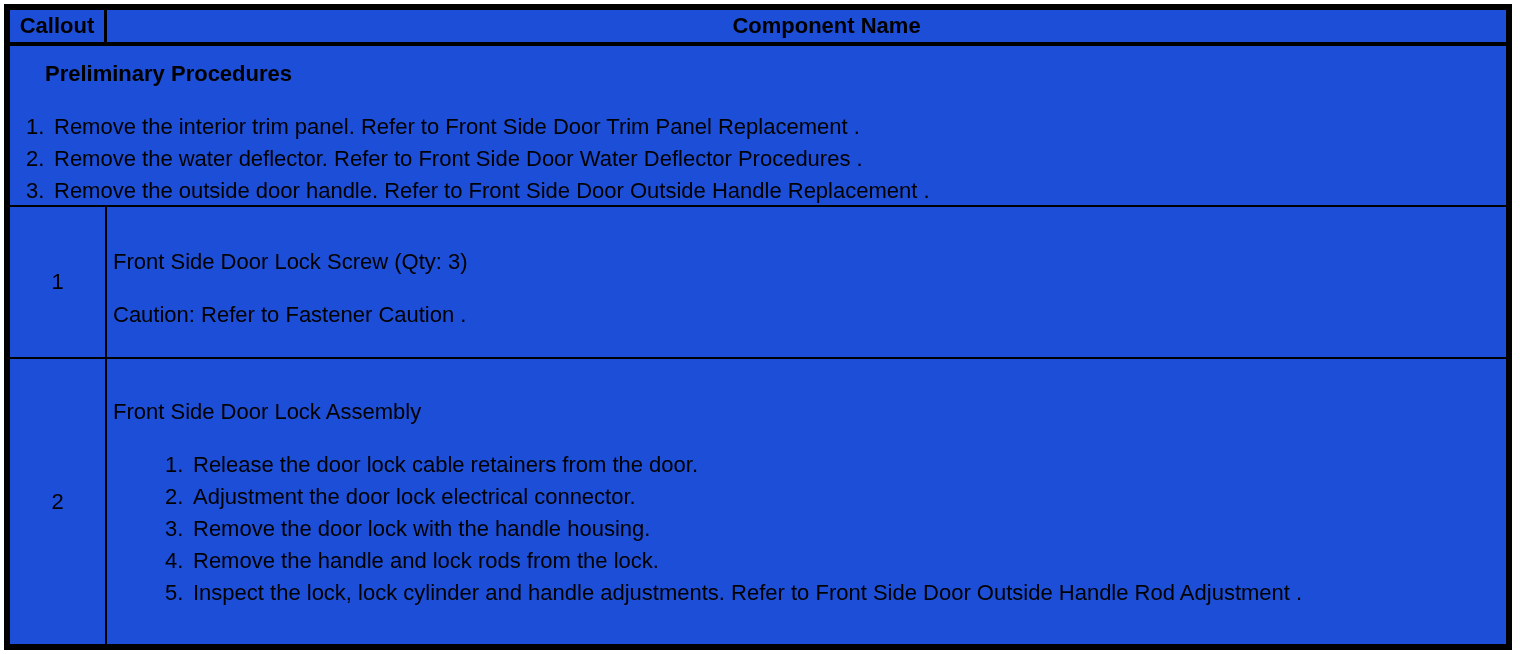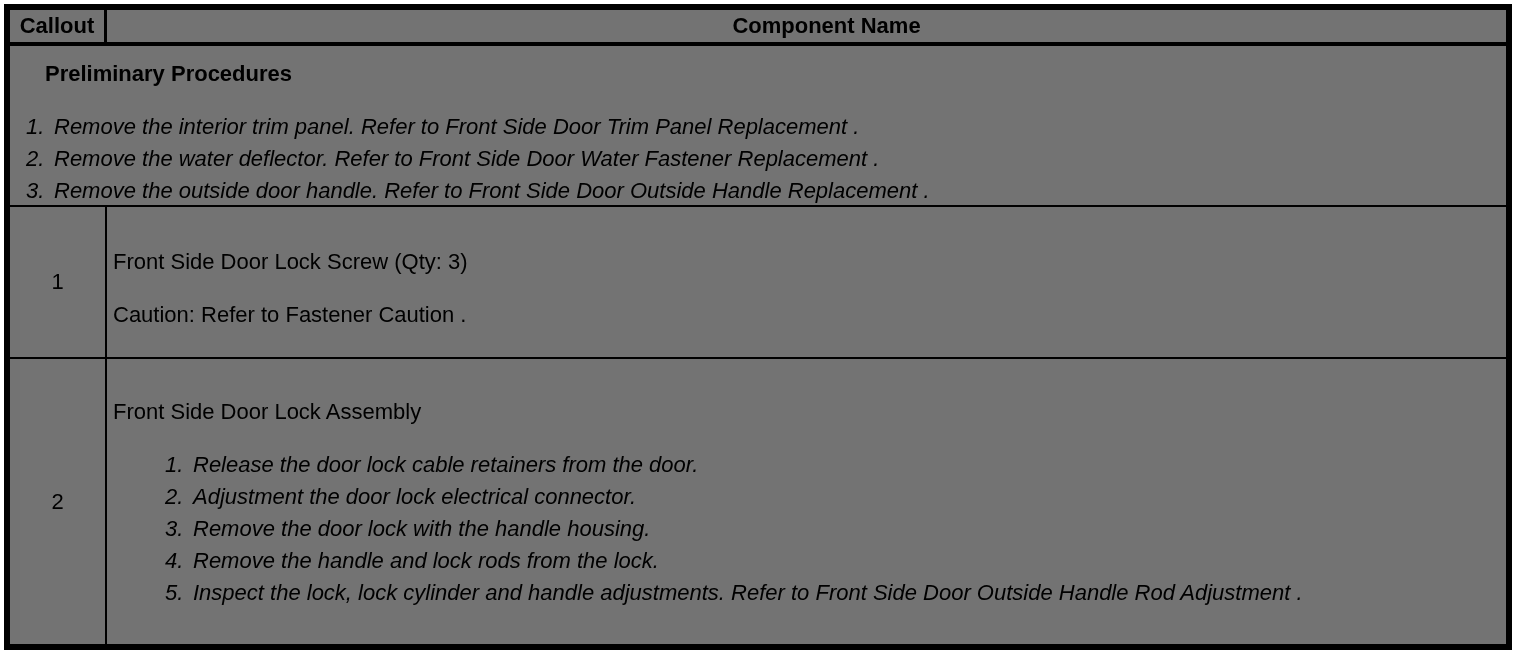--- a/index.html
+++ b/index.html
@@ -15,21 +15,21 @@
   .doc-table {
     position: absolute;
     left: 4px;
     top: 4px;
     width: 1508px;
     height: 646px;
     box-sizing: border-box;
     border: 6px solid #000000;
     display: flex;
     flex-direction: column;
-    background: #737373;
+    background: #1d4ed8;
     font-size: 22px;
   }
   
   .header-row {
     display: flex;
     height: 36px;
     box-sizing: border-box;
     border-bottom: 4px solid #000000;
     font-weight: bold;
   }
@@ -63,21 +63,20 @@
   }
   ol.steps {
     list-style: none;
     margin: 0;
     padding: 0 0 0 16px;
     counter-reset: step;
   }
   ol.steps li {
     counter-increment: step;
     line-height: 32px;
-    font-style: italic;
   }
   ol.steps li::before {
     content: counter(step) ".";
     display: inline-block;
     width: 28px;
   }
   
   .body-row {
     display: flex;
     box-sizing: border-box;
@@ -128,21 +127,21 @@
     </div>
     <div class="name-head">
       <span>Component Name</span>
     </div>
   </div>
 
   <div class="prelim-row">
     <p class="prelim-title">Preliminary Procedures</p>
     <ol class="steps">
       <li>Remove the interior trim panel. Refer to Front Side Door Trim Panel Replacement .</li>
-      <li>Remove the water deflector. Refer to Front Side Door Water Fastener Replacement .</li>
+      <li>Remove the water deflector. Refer to Front Side Door Water Deflector Procedures .</li>
       <li>Remove the outside door handle. Refer to Front Side Door Outside Handle Replacement .</li>
     </ol>
   </div>
 
   <div class="body-row row-1">
     <div class="callout-cell">
       <span>1</span>
     </div>
     <div class="content-cell">
       <p>Front Side Door Lock Screw (Qty: 3)</p>

